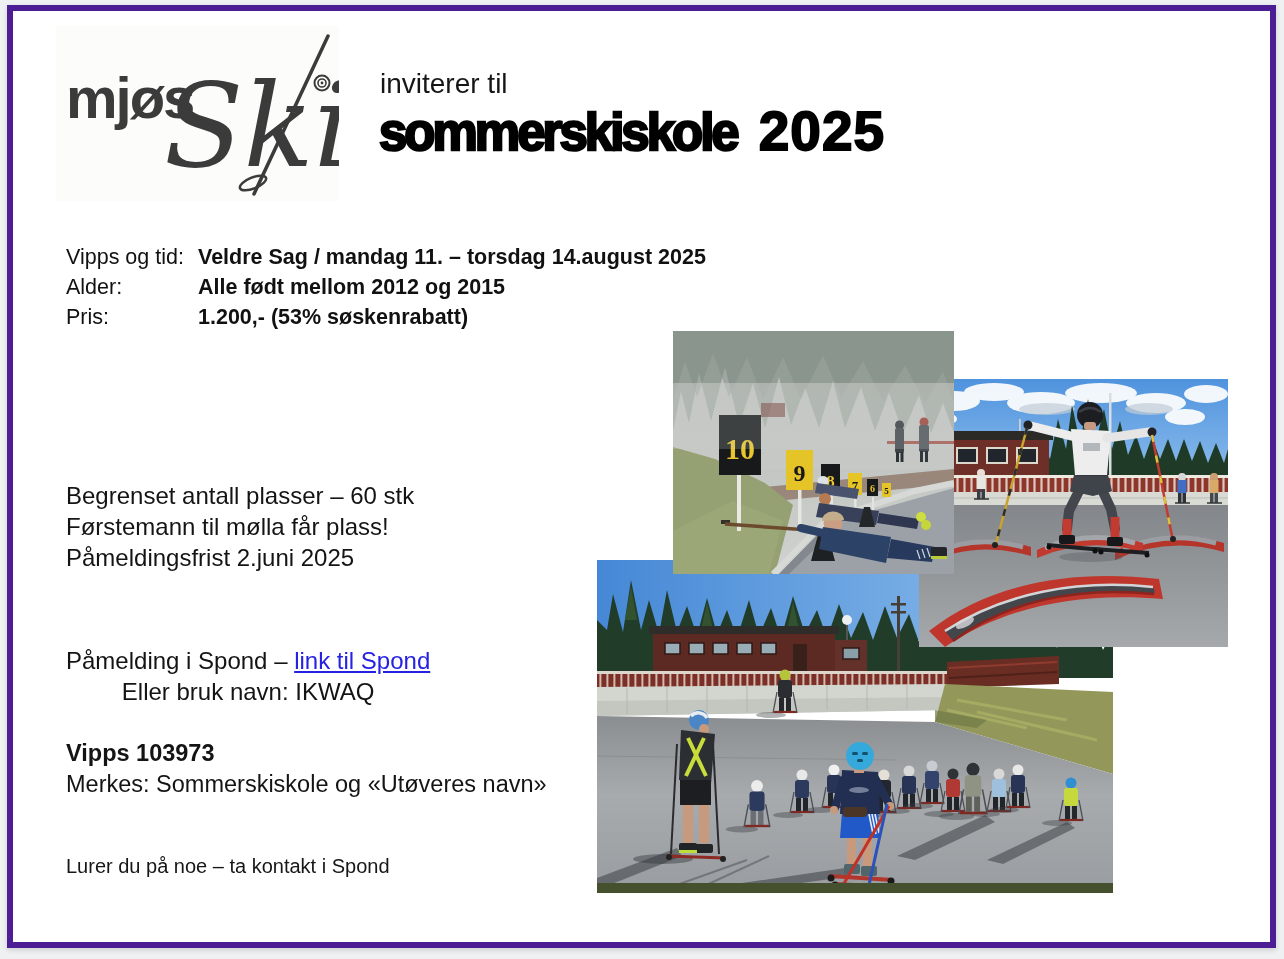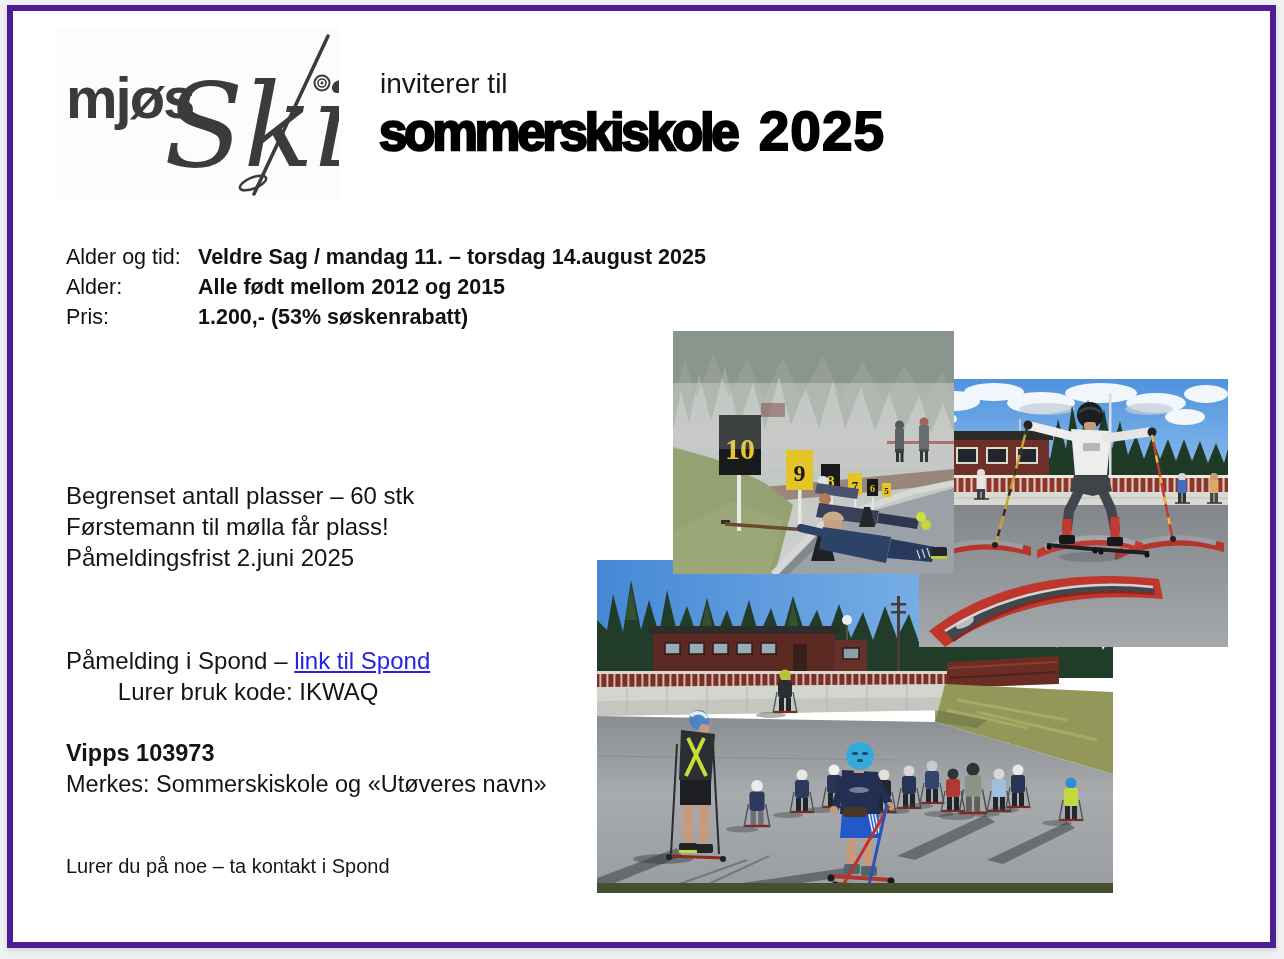--- a/index.html
+++ b/index.html
@@ -55,39 +55,39 @@
     </div>
 
     <div class="abs intro">inviterer til</div>
     <div class="abs title-row">
       <span class="title-main">sommerskiskole</span>
       <span class="title-year">2025</span>
     </div>
 
     <div class="abs details">
       <div>
-        <span class="label">Alder og tid:</span><span class="value">Veldre Sag / mandag 11. – torsdag 14.august 2025</span>
+        <span class="label">Vipps og tid:</span><span class="value">Veldre Sag / mandag 11. – torsdag 14.august 2025</span>
       </div>
       <div>
         <span class="label">Alder:</span><span class="value">Alle født mellom 2012 og 2015</span>
       </div>
       <div>
         <span class="label">Pris:</span><span class="value">1.200,- (53% søskenrabatt)</span>
       </div>
     </div>
 
     <div class="abs capacity">
       <div>Begrenset antall plasser – 60 stk</div>
       <div class="b">Førstemann til mølla får plass!</div>
       <div>Påmeldingsfrist 2.juni 2025</div>
     </div>
 
     <div class="abs signup">
       <div><span>Påmelding i Spond – </span><a href="#">link til Spond</a></div>
-      <div>Lurer bruk kode: IKWAQ</div>
+      <div>Eller bruk navn: IKWAQ</div>
     </div>
 
     <div class="abs payment">
       <div class="b">Vipps 103973</div>
       <div><span>Merkes: Sommerskiskole og </span><span class="i">«Utøveres navn»</span></div>
     </div>
 
     <div class="abs footer-line">Lurer du på noe – ta kontakt i Spond</div>
 
     <div class="photo" id="photo1">

